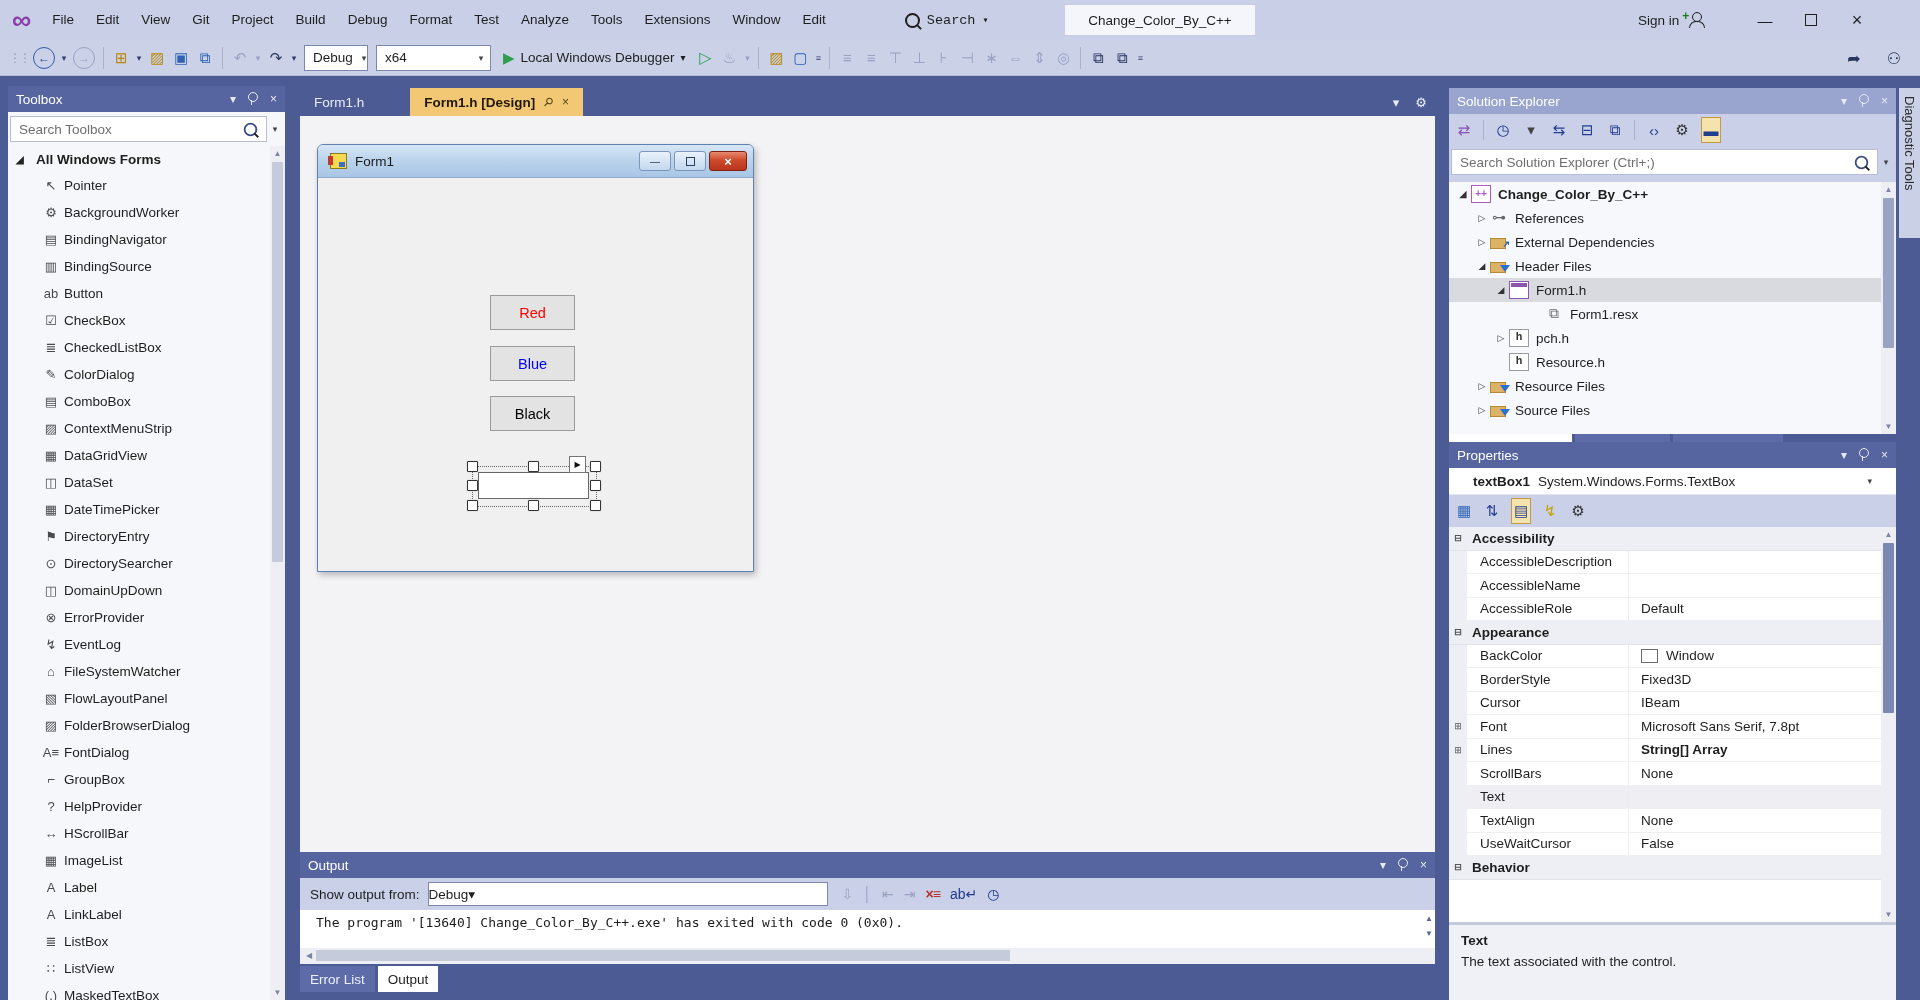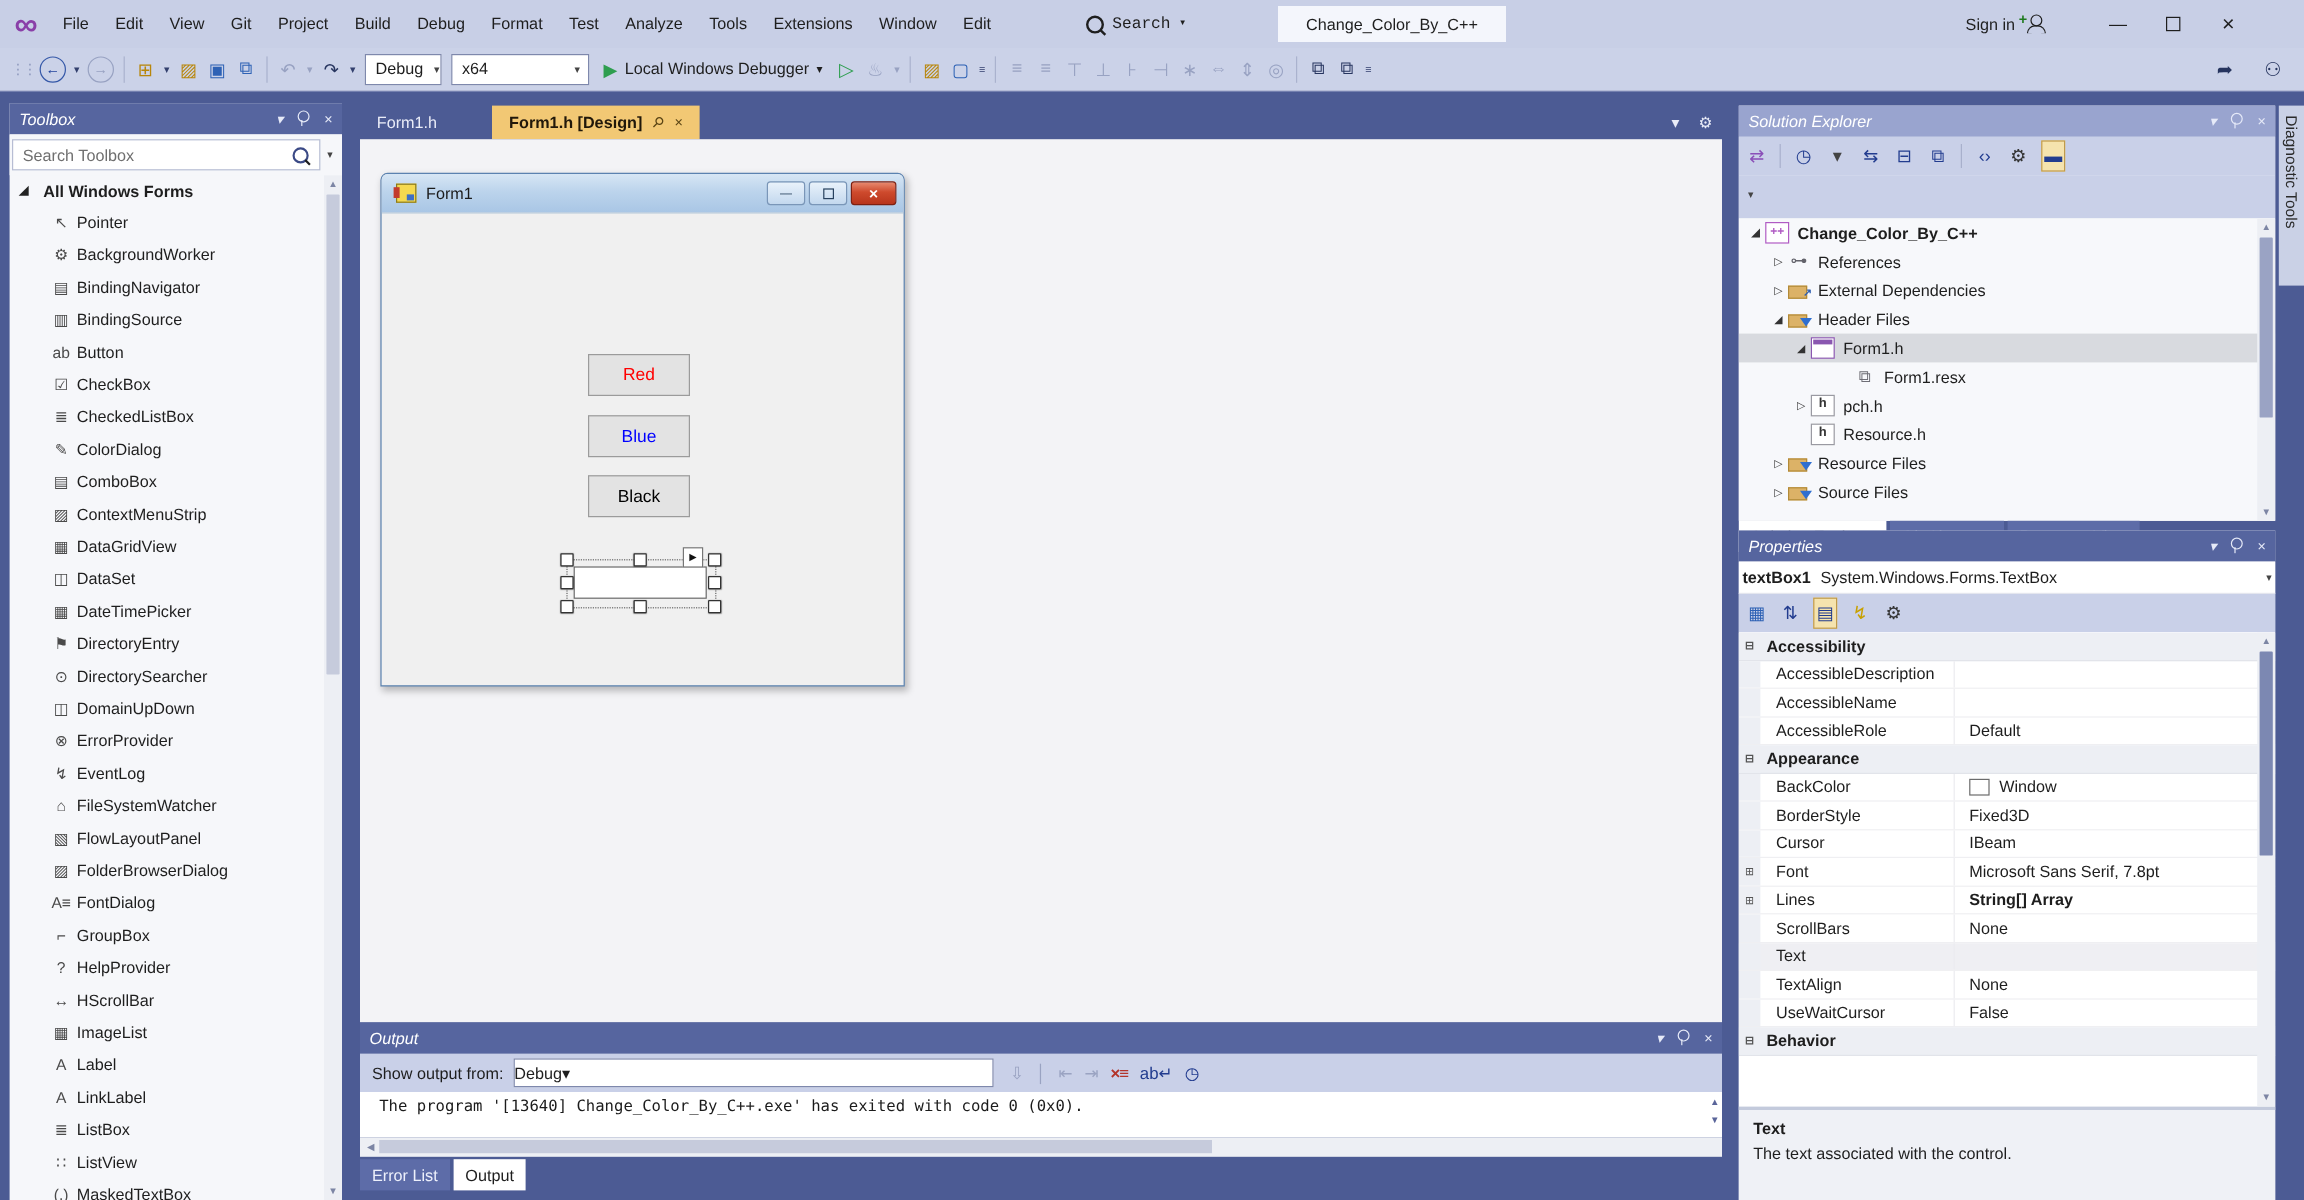--- a/index.html
+++ b/index.html
@@ -38,21 +38,21 @@
   .tbi.dk{color:#27355F;}
   .tbi.green-o{color:#2E9E4F;font-size:16px;}
   .dd{height:26px;background:#fff;border:1px solid #7E88AC;display:inline-flex;align-items:center;box-sizing:border-box;margin:0 4px;}
   .dd .dd-txt{padding:0 8px;flex:1;}
   .dd .dd-arrow{width:18px;text-align:center;font-size:9px;color:#444;}
   .run-group{display:inline-flex;align-items:center;gap:6px;margin:0 8px;}
   .play{color:#2E9E4F;font-size:15px;}
   .toolbar-right{position:absolute;right:14px;top:42px;display:flex;gap:16px;align-items:center;height:32px;}
   .toolbar-right .tbi{color:#27355F;font-size:16px;}
   
-  .panel-header{height:26px;display:flex;align-items:center;padding:0 8px;color:#FFFFFF;background:#56659F;font-style:italic;}
+  .panel-header{height:26px;display:flex;align-items:center;padding:0 8px;color:#FFFFFF;background:#56659F;}
   .panel-header .ph-title{flex:1;}
   .ph-icons{display:flex;gap:12px;align-items:center;color:#E6EAF8;font-size:12px;}
   .pin-glyph{display:inline-block;width:8px;height:8px;border:1.5px solid #E6EAF8;border-radius:50%;position:relative;top:-2px;}
   .pin-glyph::after{content:"";position:absolute;left:2px;top:7px;width:1.5px;height:5px;background:#E6EAF8;}
   
   .toolbox{left:8px;top:86px;width:277px;bottom:0;background:#F6F7FA;display:flex;flex-direction:column;}
   .toolbox-search-row{height:30px;background:#F6F7FA;display:flex;align-items:center;padding:2px 2px 2px 2px;}
   .search-input{flex:1;height:26px;background:#fff;border:1px solid #B7BDD4;display:flex;align-items:center;padding:0 8px;color:#6F6F6F;box-sizing:border-box;}
   .search-input .lens{border-color:#3B4A86;transform:scale(.9);}
   .tbx-dd{width:16px;text-align:center;font-size:9px;color:#444;}
@@ -113,21 +113,21 @@
   .ti-form{border:1px solid #8A57B0;background:#fff;}
   .ti-form::before{content:"";position:absolute;left:1px;top:1px;right:1px;height:4px;background:#8A57B0;}
   .ti-resx{color:#6E6E76;} .ti-resx::before{content:"⧉";font-size:14px;}
   .ti-header{border:1px solid #9A9AA2;background:#fff;color:#333;font:bold 11px/14px "Liberation Mono",monospace;}
   .ti-header::before{content:"h";}
   .se-tabs{left:1449px;top:434px;height:26px;display:flex;gap:3px;}
   .se-tab{padding:0 10px;display:flex;align-items:center;background:#5D6CA8;color:#EDF0FB;}
   .se-tab.active{background:#fff;color:#1e1e1e;}
   
   .props-panel{left:1449px;top:442px;width:447px;height:558px;background:#fff;display:flex;flex-direction:column;}
-  .obj-row{height:26px;background:#fff;display:flex;align-items:center;padding:0 3px;gap:8px;border-bottom:1px solid #E4E6EE;}
+  .obj-row{height:26px;background:#fff;display:flex;align-items:center;padding:0 24px;gap:8px;border-bottom:1px solid #E4E6EE;}
   .obj-name{font-weight:bold;}
   .obj-dd{margin-left:auto;font-size:9px;color:#444;}
   .props-grid{flex:1;overflow:hidden;position:relative;background:#fff;}
   .prow{height:23.5px;display:flex;align-items:center;border-bottom:1px solid #EFEFF2;box-sizing:border-box;}
   .gut{width:18px;flex:none;align-self:stretch;background:#EDEFF4;display:flex;align-items:center;justify-content:center;font-size:9px;color:#555;}
   .plabel{width:148px;flex:none;padding-left:13px;border-right:1px solid #ECECEF;align-self:stretch;display:flex;align-items:center;}
   .pval{flex:1;padding-left:12px;display:flex;align-items:center;gap:8px;}
   .prow.cat{background:#EDEFF4;font-weight:bold;border-bottom:1px solid #E2E4EA;}
   .prow.cat .plabel{border-right:none;padding-left:5px;}
   .prow.active{background:#EFEFF3;}
@@ -581,20 +581,24 @@
       <span class="mti sep"></span>
 
       <span class="mti">‹›</span>
 
       <span class="mti" style="color: rgb(51, 51, 51);">⚙</span>
 
       <span class="mti boxed">▬</span>
 
   </div>
   <div class="se-search-row">
+    <span class="search-input">
+      <span style="flex:1">Search Solution Explorer (Ctrl+;)</span>
+      <span class="lens"></span>
+    </span>
     <span class="tbx-dd">▾</span>
   </div>
   <div class="se-tree">
 
       <div class="tree-row bold">
         <span class="d0"></span>
         <span class="tr-arrow">◢</span>
         <span class="ti ti-project"></span>
         <span>Change_Color_By_C++</span>
       </div>

